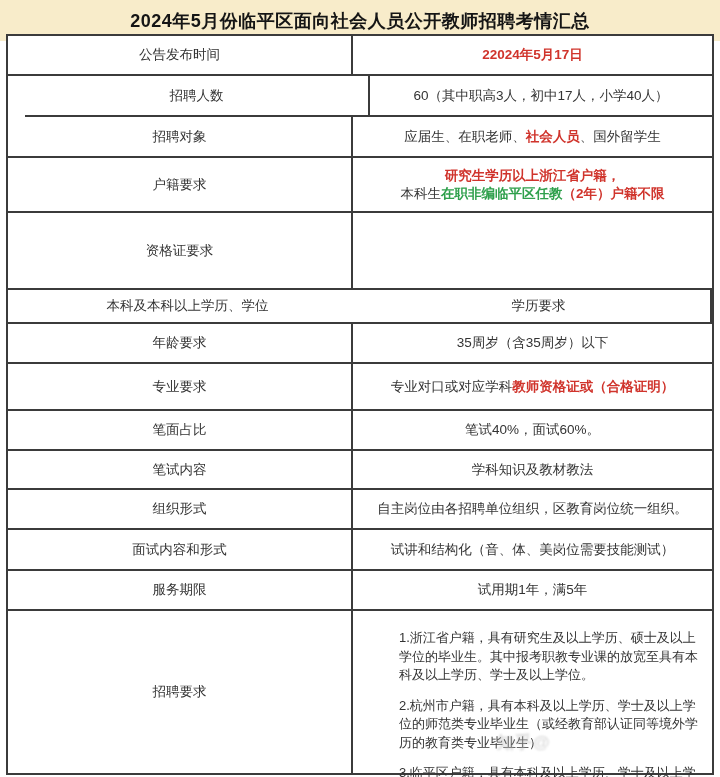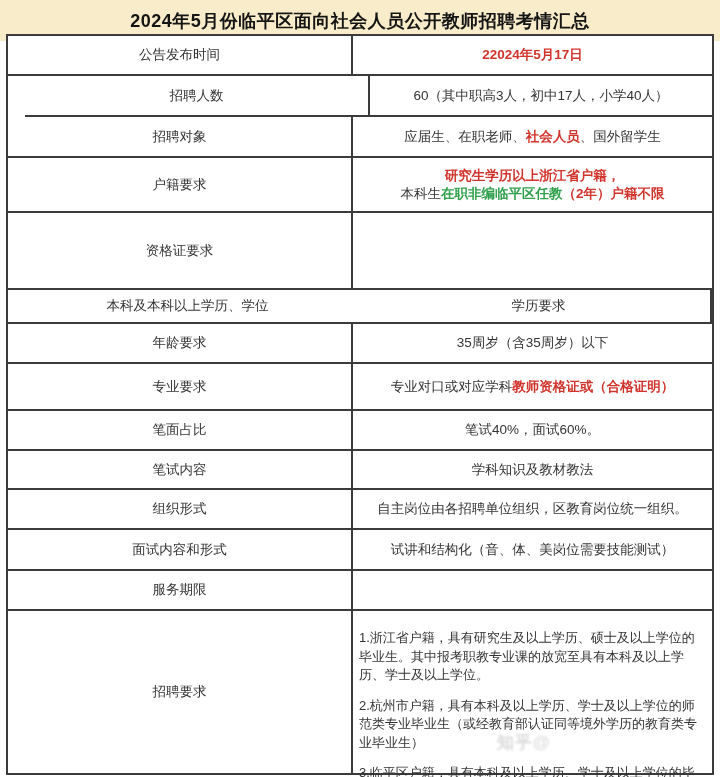--- a/index.html
+++ b/index.html
@@ -33,21 +33,21 @@
     font-size:13.5px;color:#333;
   }
   .value-cell{
     flex:1;display:flex;flex-direction:column;align-items:center;justify-content:center;
     font-size:13.5px;line-height:18px;text-align:center;padding:3px 8px;color:#333;
   }
   .value-cell.left{
     align-items:flex-start;justify-content:flex-start;text-align:left;
     padding:18px 8px 6px 6px;font-size:13px;line-height:18.5px;
   }
-  .value-cell.left .line.para{margin-bottom:12px;}
+  .value-cell.left .line.para{margin-bottom:12px;margin-left:40px;}
   .value-cell.left .line.para:last-child{margin-bottom:0;}
   .red{color:var(--red);font-weight:700;}
   .green{color:var(--green);font-weight:700;}
   .watermark{
     position:absolute;left:497px;top:731px;
     font-size:17px;color:rgba(185,185,185,0.55);
     filter:blur(1.2px);white-space:nowrap;pointer-events:none;
     font-weight:700;letter-spacing:1px;
   }
 </style>
@@ -124,20 +124,23 @@
       </div>
     </div>
     <div class="row" style="flex: 0 0 39px;">
       <div class="cell label-cell">面试内容和形式</div>
       <div class="cell value-cell">
         <div class="line"><span>试讲和结构化（音、体、美岗位需要技能测试）</span></div>
       </div>
     </div>
     <div class="row" style="flex: 0 0 38px;">
       <div class="cell label-cell">服务期限</div>
+      <div class="cell value-cell">
+        <div class="line"><span>试用期1年，满5年</span></div>
+      </div>
     </div>
     <div class="row" style="flex: 1 1 auto;">
       <div class="cell label-cell">招聘要求</div>
       <div class="cell value-cell left">
         <div class="line para"><span>1.浙江省户籍，具有研究生及以上学历、硕士及以上学位的毕业生。其中报考职教专业课的放宽至具有本科及以上学历、学士及以上学位。</span></div>
         <div class="line para"><span>2.杭州市户籍，具有本科及以上学历、学士及以上学位的师范类专业毕业生（或经教育部认证同等境外学历的教育类专业毕业生）</span></div>
         <div class="line para"><span>3.临平区户籍，具有本科及以上学历、学士及以上学位的毕业生。其中，在临平区有两年及以上公民办中小学校任教经历者，户籍不限。</span></div>
       </div>
     </div>
   </div>

